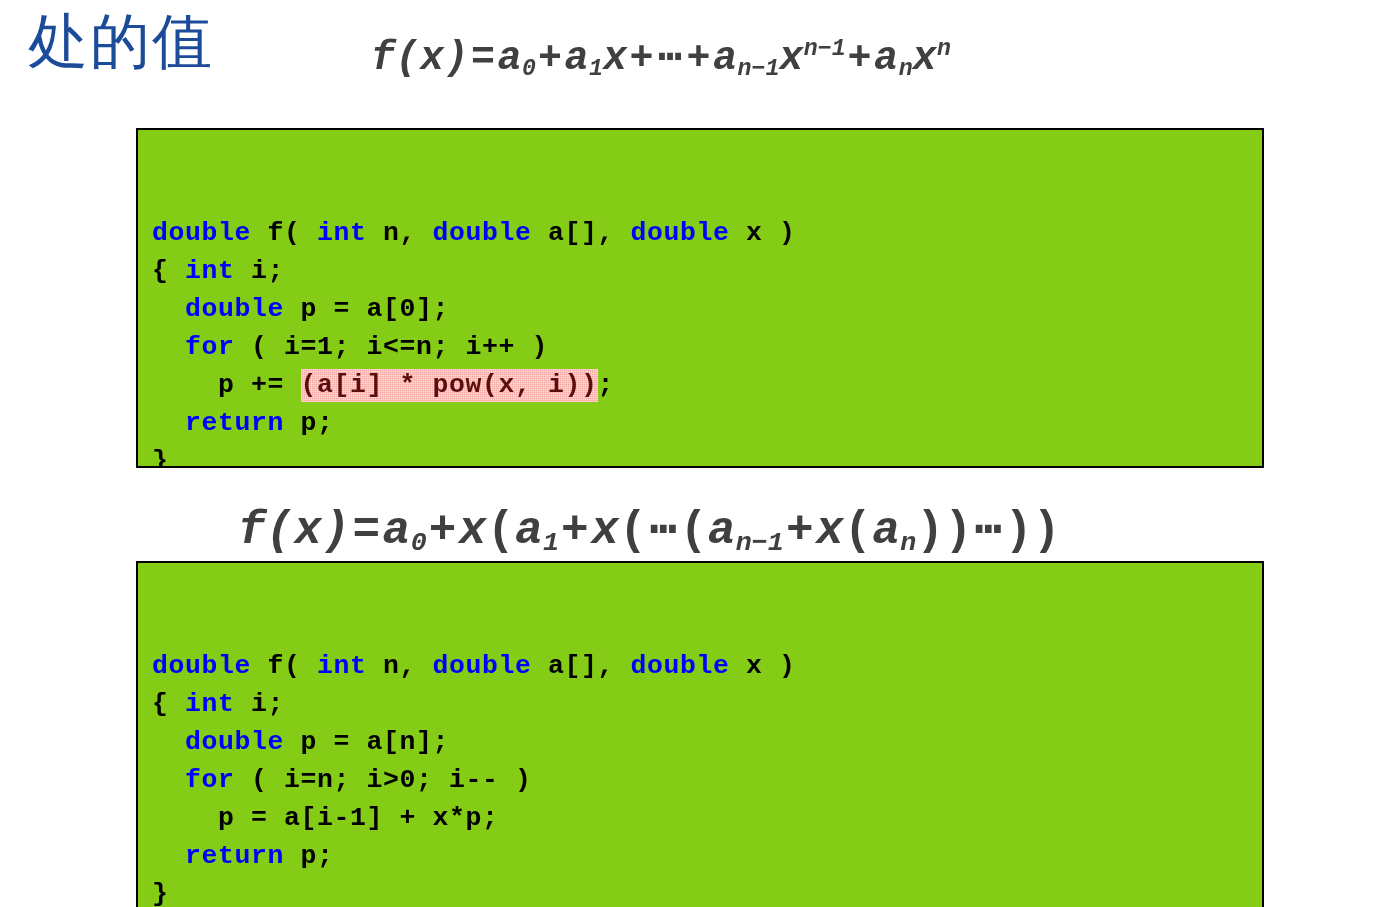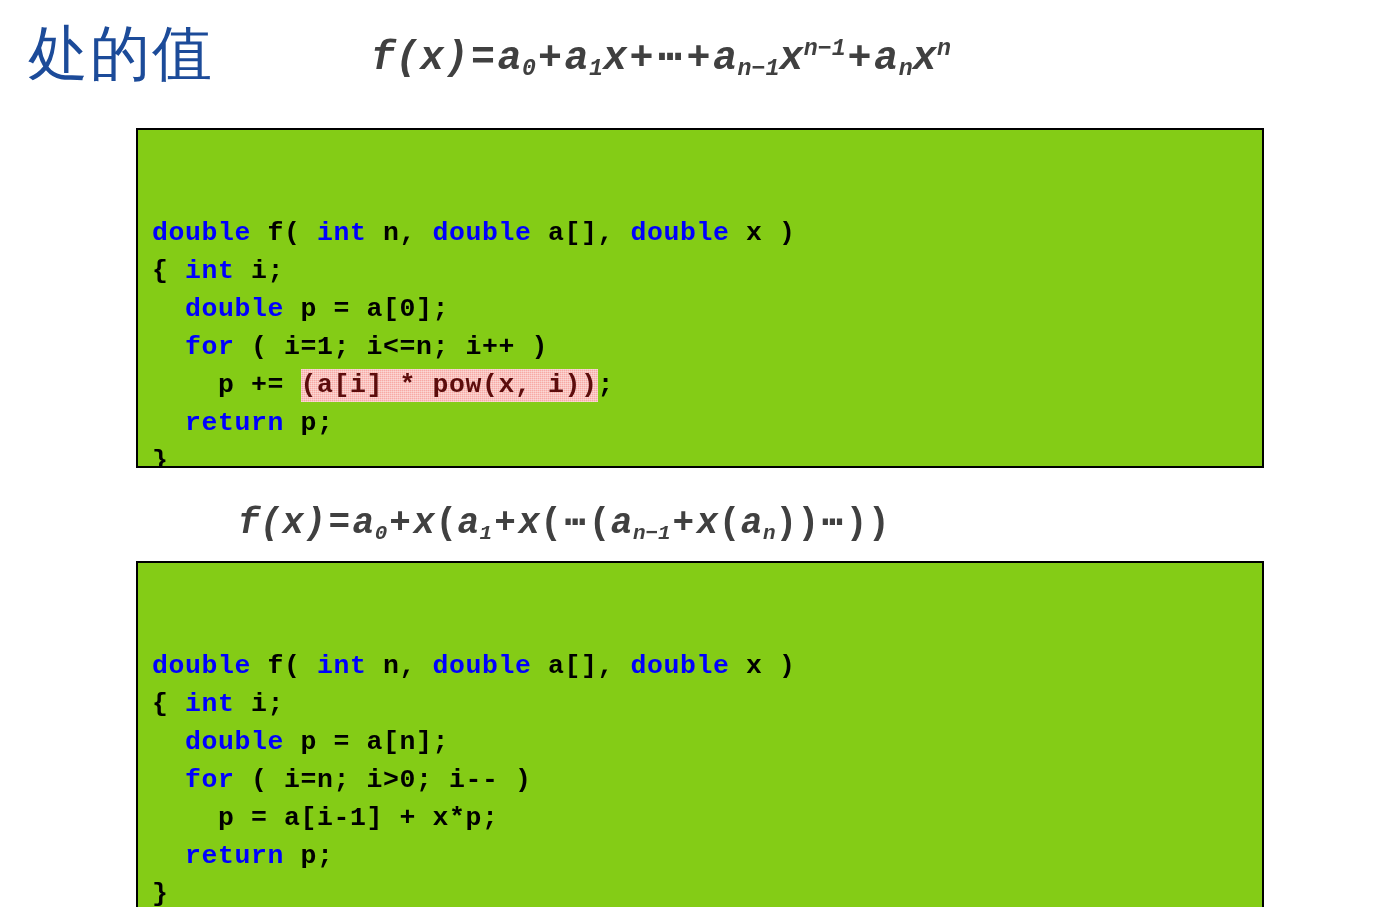--- a/index.html
+++ b/index.html
@@ -12,21 +12,21 @@
     height: 907px;
     overflow: hidden;
     font-family: "Liberation Sans", sans-serif;
     position: relative;
   }
 
   
   .slide-header {
     position: absolute;
     left: 0;
-    top: 12px;
+    top: 0;
     width: 1383px;
     height: 120px;
   }
   .slide-title {
     position: absolute;
     left: 28px;
     top: 8px;
     font-family: "DejaVu Sans", sans-serif;
     font-size: 60px;
     font-weight: 400;
@@ -72,21 +72,21 @@
 
   #formula-top {
     position: absolute;
     left: 371px;
     top: 32px;
   }
   #formula-mid {
     position: absolute;
     left: 238px;
     top: 500px;
-    font-size: 36px;
+    font-size: 46px;
   }
 
   
   .code-box {
     position: absolute;
     box-sizing: border-box;
     border: 2px solid #000000;
     background: #84cc16;
     font-family: "Liberation Mono", "DejaVu Sans Mono", monospace;
     font-size: 26.5px;

